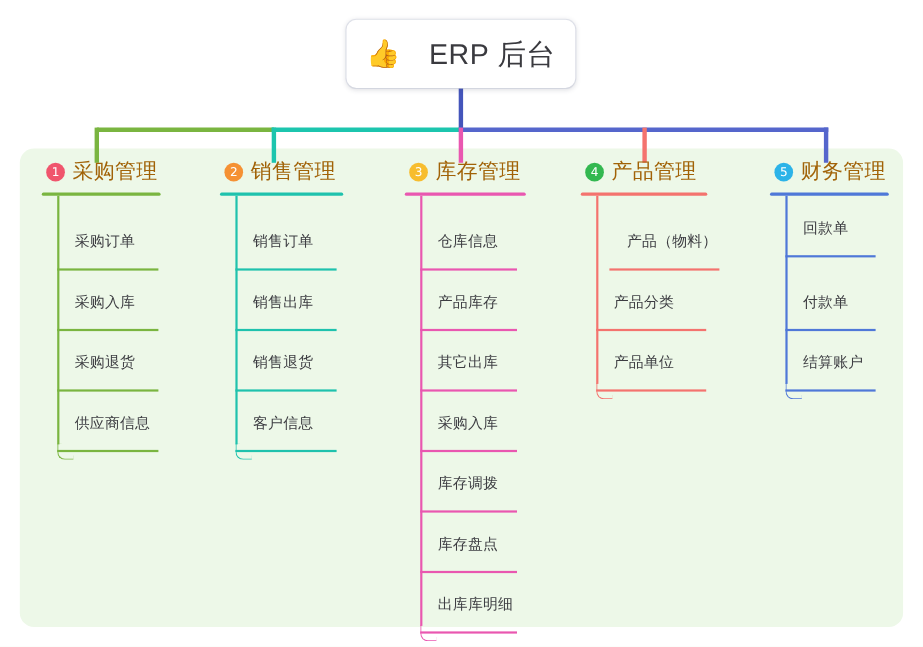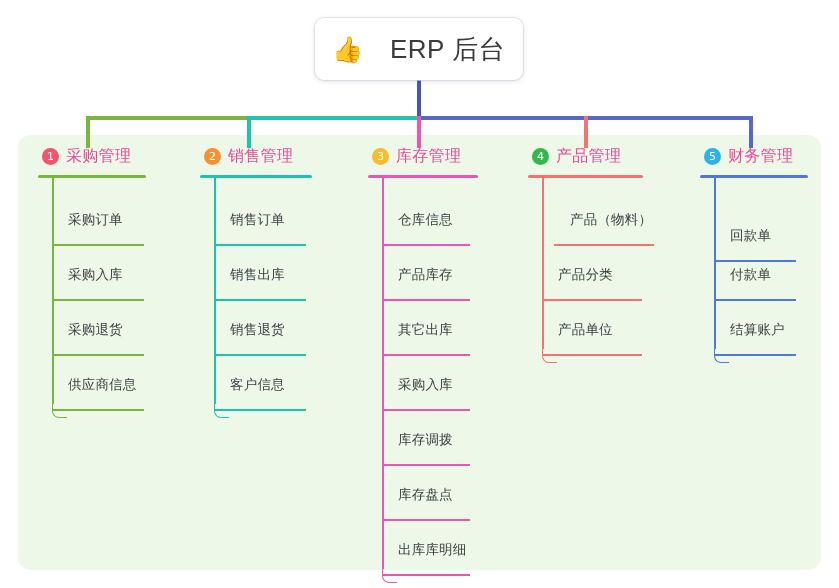--- a/index.html
+++ b/index.html
@@ -53,22 +53,22 @@
   }
   .badge{
     width:17px;height:17px;border-radius:50%;
     color:#ffffff;
     font-size:11px;line-height:17px;
     text-align:center;
     flex:0 0 auto;
     font-family:"DejaVu Sans",sans-serif;
   }
   .col-title{
-    font-size:16px;
-    color:#ec4899;
+    font-size:19px;
+    color:#a16207;
     white-space:nowrap;
     letter-spacing:.3px;
     text-align:right;
   }
   .head-rule{
     height:3px;
     margin-top:6px;
     border-radius:2px;
   }
 
@@ -251,21 +251,21 @@
       </div>
       <div class="col" style="left: 700px;">
         <div class="col-head">
           <span class="badge" style="background: rgb(44, 179, 232);">5</span>
           <span class="col-title">财务管理</span>
         </div>
         <div class="head-rule" style="width: 108px; background: rgb(79, 120, 216);"></div>
         <div class="leaves" style="height: 165px;">
           <div class="spine" style="height: 171px; left: 14px; background: rgb(79, 120, 216);"></div>
           <div class="spine-cap" style="color: rgb(79, 120, 216); left: 14px; top: 170px;"></div>
-          <div class="leaf" style="position: absolute; left: 0px; top: 0px; height: 84px;">
+          <div class="leaf" style="position: absolute; left: 0px; top: 0px; height: 56px;">
             <span class="leaf-label">回款单</span>
             <div class="leaf-rule" style="width: 82px; background: rgb(79, 120, 216);"></div>
           </div>
           <div class="leaf" style="position: absolute; left: 0px; top: 55px; height: 68px;">
             <span class="leaf-label">付款单</span>
             <div class="leaf-rule" style="width: 82px; background: rgb(79, 120, 216);"></div>
           </div>
           <div class="leaf" style="position: absolute; left: 0px; top: 110px; height: 68px;">
             <span class="leaf-label">结算账户</span>
             <div class="leaf-rule" style="width: 82px; background: rgb(79, 120, 216);"></div>

